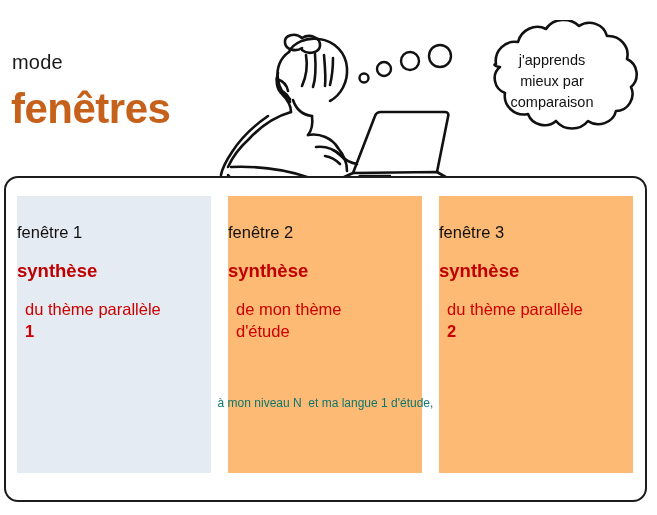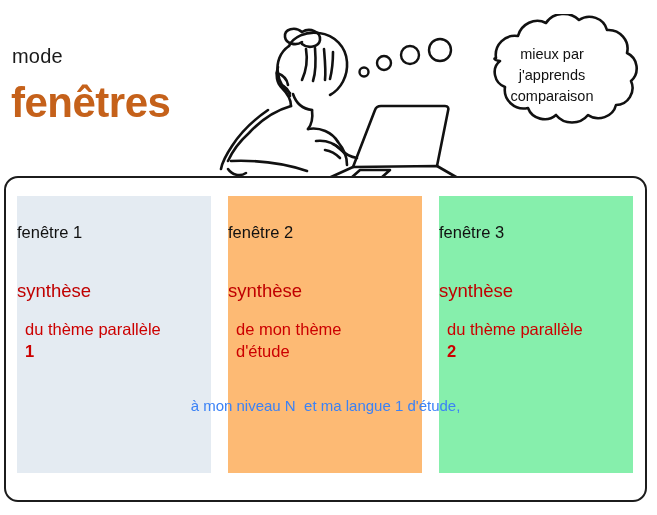--- a/index.html
+++ b/index.html
@@ -13,21 +13,21 @@
     position: relative;
     overflow: hidden;
     font-family: "Liberation Sans", sans-serif;
     -webkit-font-smoothing: antialiased;
   }
 
   
   .header {
     position: absolute;
     left: 0;
-    top: 10px;
+    top: 16px;
     width: 657px;
     height: 148px;
   }
   .mode-label {
     position: absolute;
     left: 12px;
     top: 36px;
     font-size: 20px;
     color: #1a1a1a;
     letter-spacing: 0.2px;
@@ -112,23 +112,23 @@
     width: 100%;
     text-align: left;
   }
   .fenetre-label {
     margin-top: 27px;
     font-size: 16.5px;
     color: #111111;
     line-height: 1.1;
   }
   .synthese {
-    margin-top: 40px;
+    margin-top: 20px;
     font-size: 18.5px;
-    font-weight: normal;
+    font-weight: bold;
     color: #c00000;
     line-height: 1.1;
   }
   .sub-text {
     margin-top: 18px;
     font-size: 16.5px;
     color: #cc0000;
     line-height: 1.32;
     padding: 0 2px;
     margin-left: 6px;
@@ -137,22 +137,22 @@
     font-weight: bold;
   }
 
   
   .footer-caption {
     position: absolute;
     left: 17px;
     top: 392px;
     width: 617px;
     text-align: center;
-    font-size: 15px;
-    color: #3b82f6;
+    font-size: 12px;
+    color: #0f766e;
     line-height: 1.9;
     pointer-events: none;
   }
   .footer-caption .fc-line {
     display: block;
     white-space: pre;
   }
 </style>
 </head>
 <body>
@@ -234,22 +234,22 @@
                c-3 12 -18 17 -28 10
                c-8 10 -24 10 -32 0
                c-9 8 -24 4 -28 -7
                c-13 3 -25 -8 -23 -21
                c-11 -4 -14 -19 -5 -26
                c-7 -1 -6 -3 -4 -3 Z" fill="#ffffff" stroke="#111111" stroke-width="2.6" stroke-linejoin="round"></path>
     </svg>
   </div>
 
   <div class="bubble-text">
+    <div>j'apprends</div>
     <div>mieux par</div>
-    <div>j'apprends</div>
     <div>comparaison</div>
   </div>
 </div>
 
 <div class="panel"></div>
 
 <div class="columns">
 
   <div class="column" style="background: rgb(228, 235, 242);">
     <div class="col-inner">
@@ -266,21 +266,21 @@
     <div class="col-inner">
       <div class="fenetre-label">fenêtre 2</div>
       <div class="synthese">synthèse</div>
       <div class="sub-text">
         <span>de mon thème</span><br>
         <span>d'étude</span>
       </div>
     </div>
   </div>
 
-  <div class="column" style="background: #86efac;">
+  <div class="column" style="background: #fdba74;">
     <div class="col-inner">
       <div class="fenetre-label">fenêtre 3</div>
       <div class="synthese">synthèse</div>
       <div class="sub-text">
         <span>du thème parallèle</span><br>
         <span class="num">2</span>
       </div>
     </div>
   </div>
 </div>

